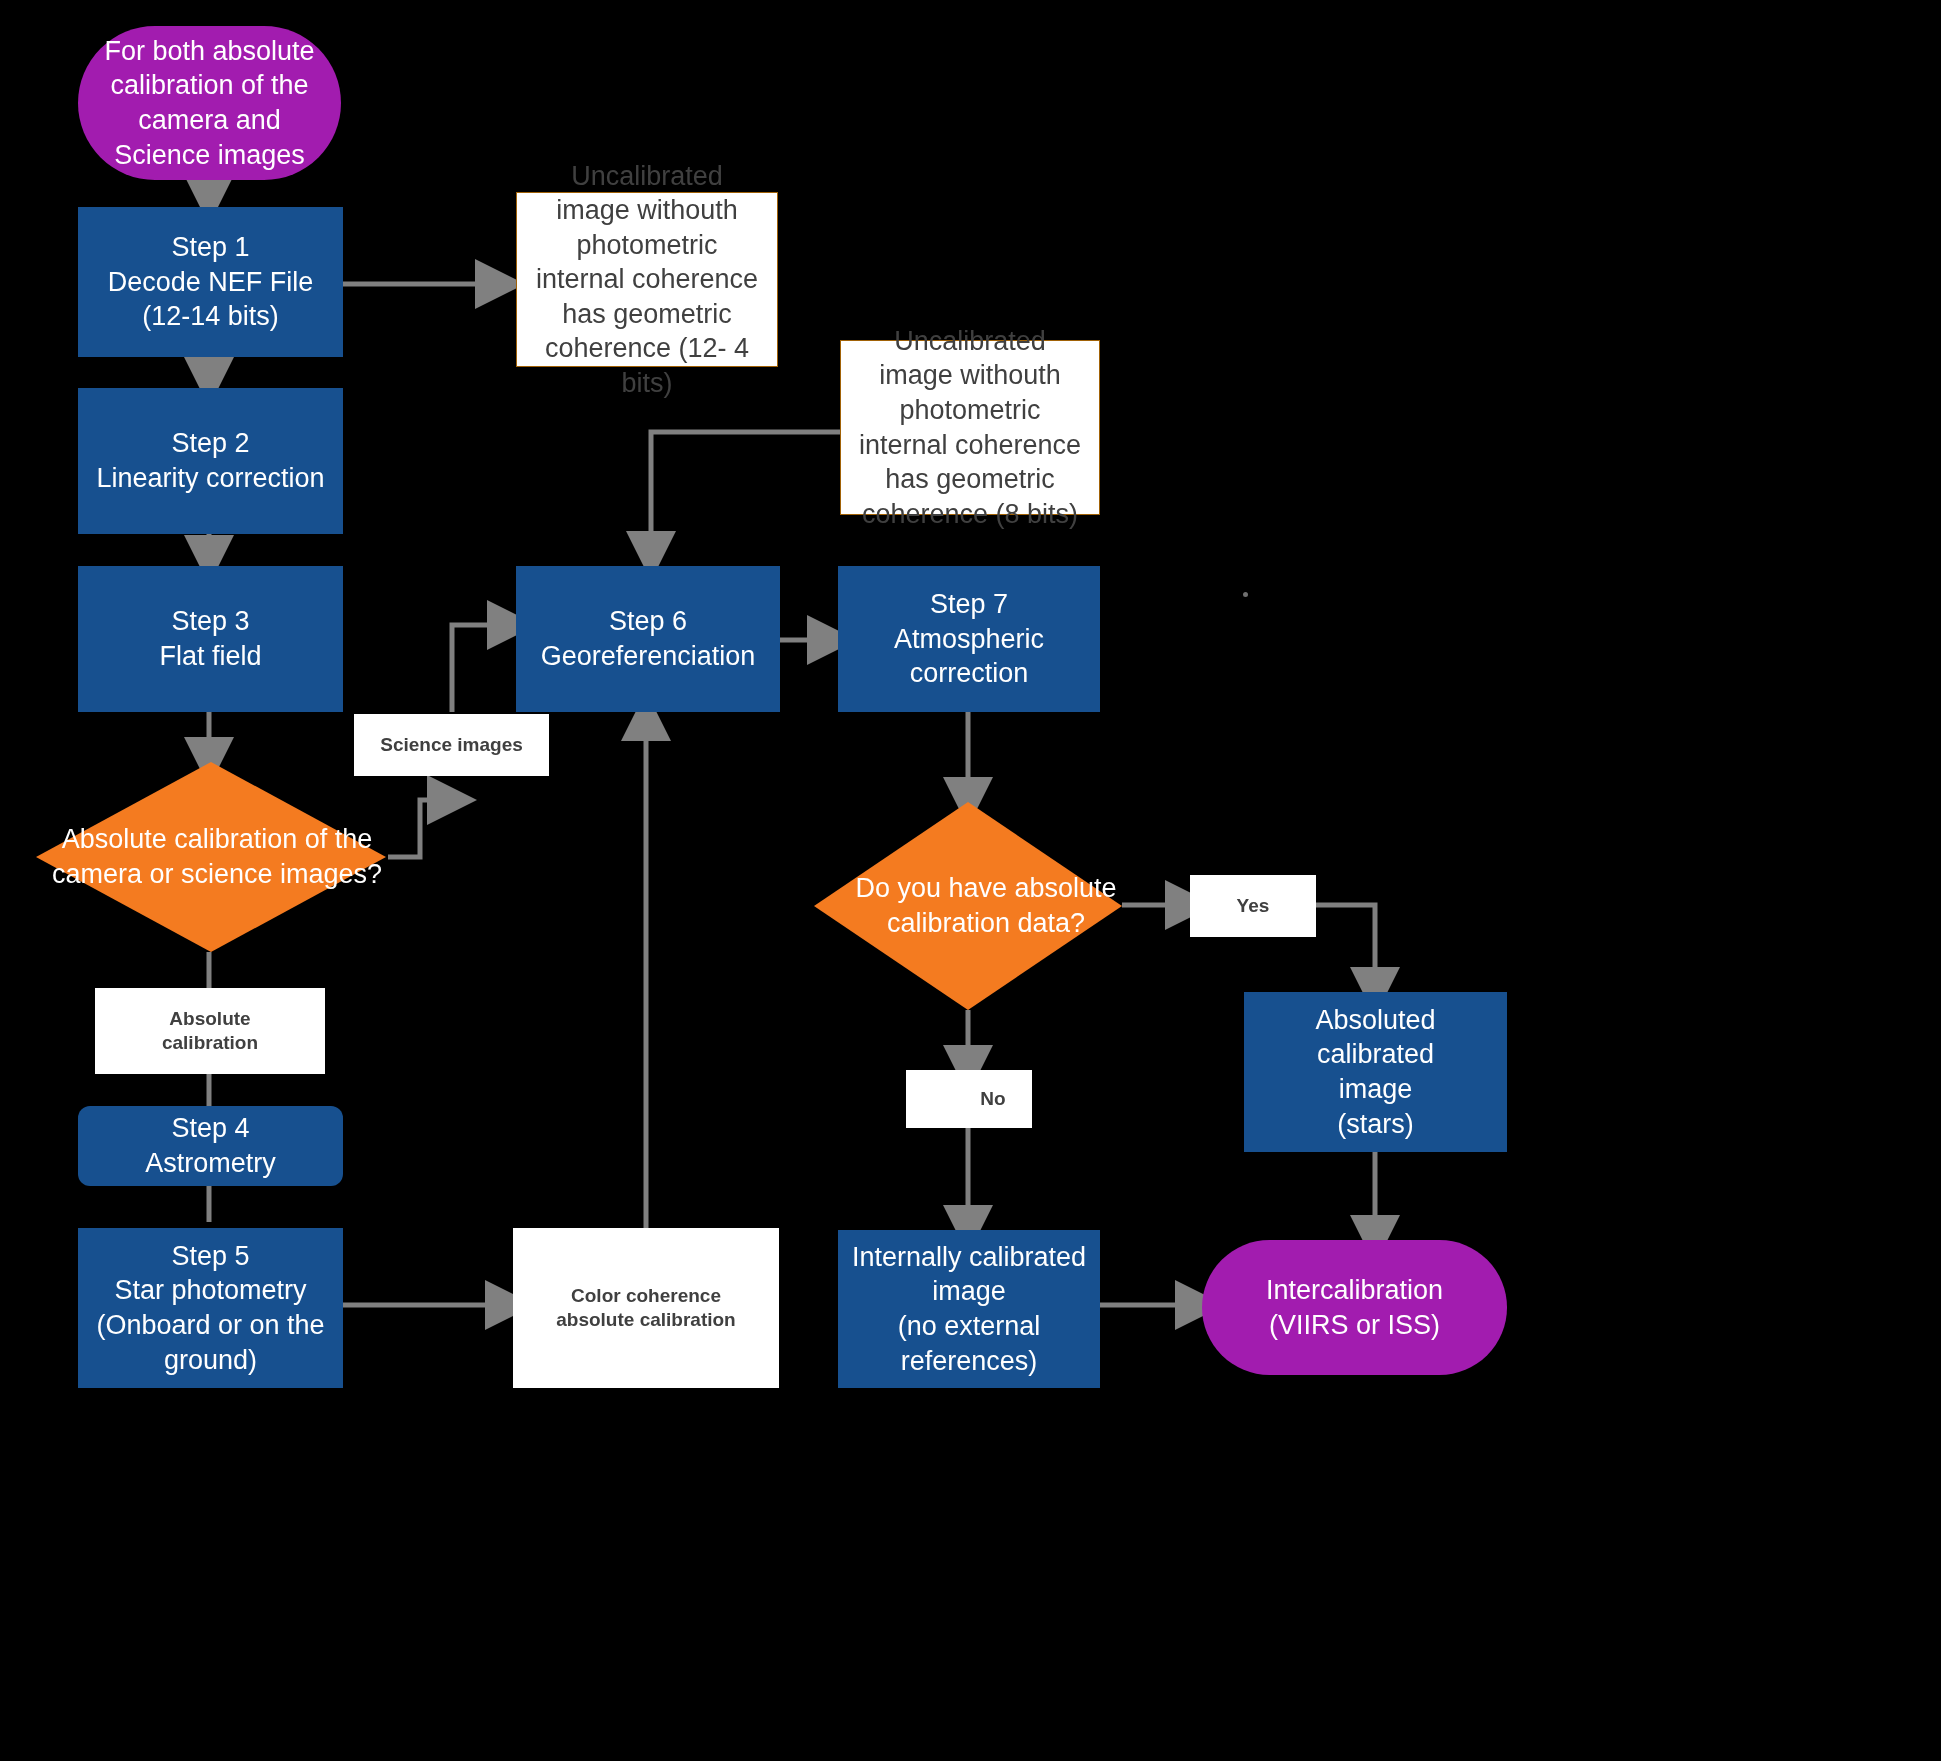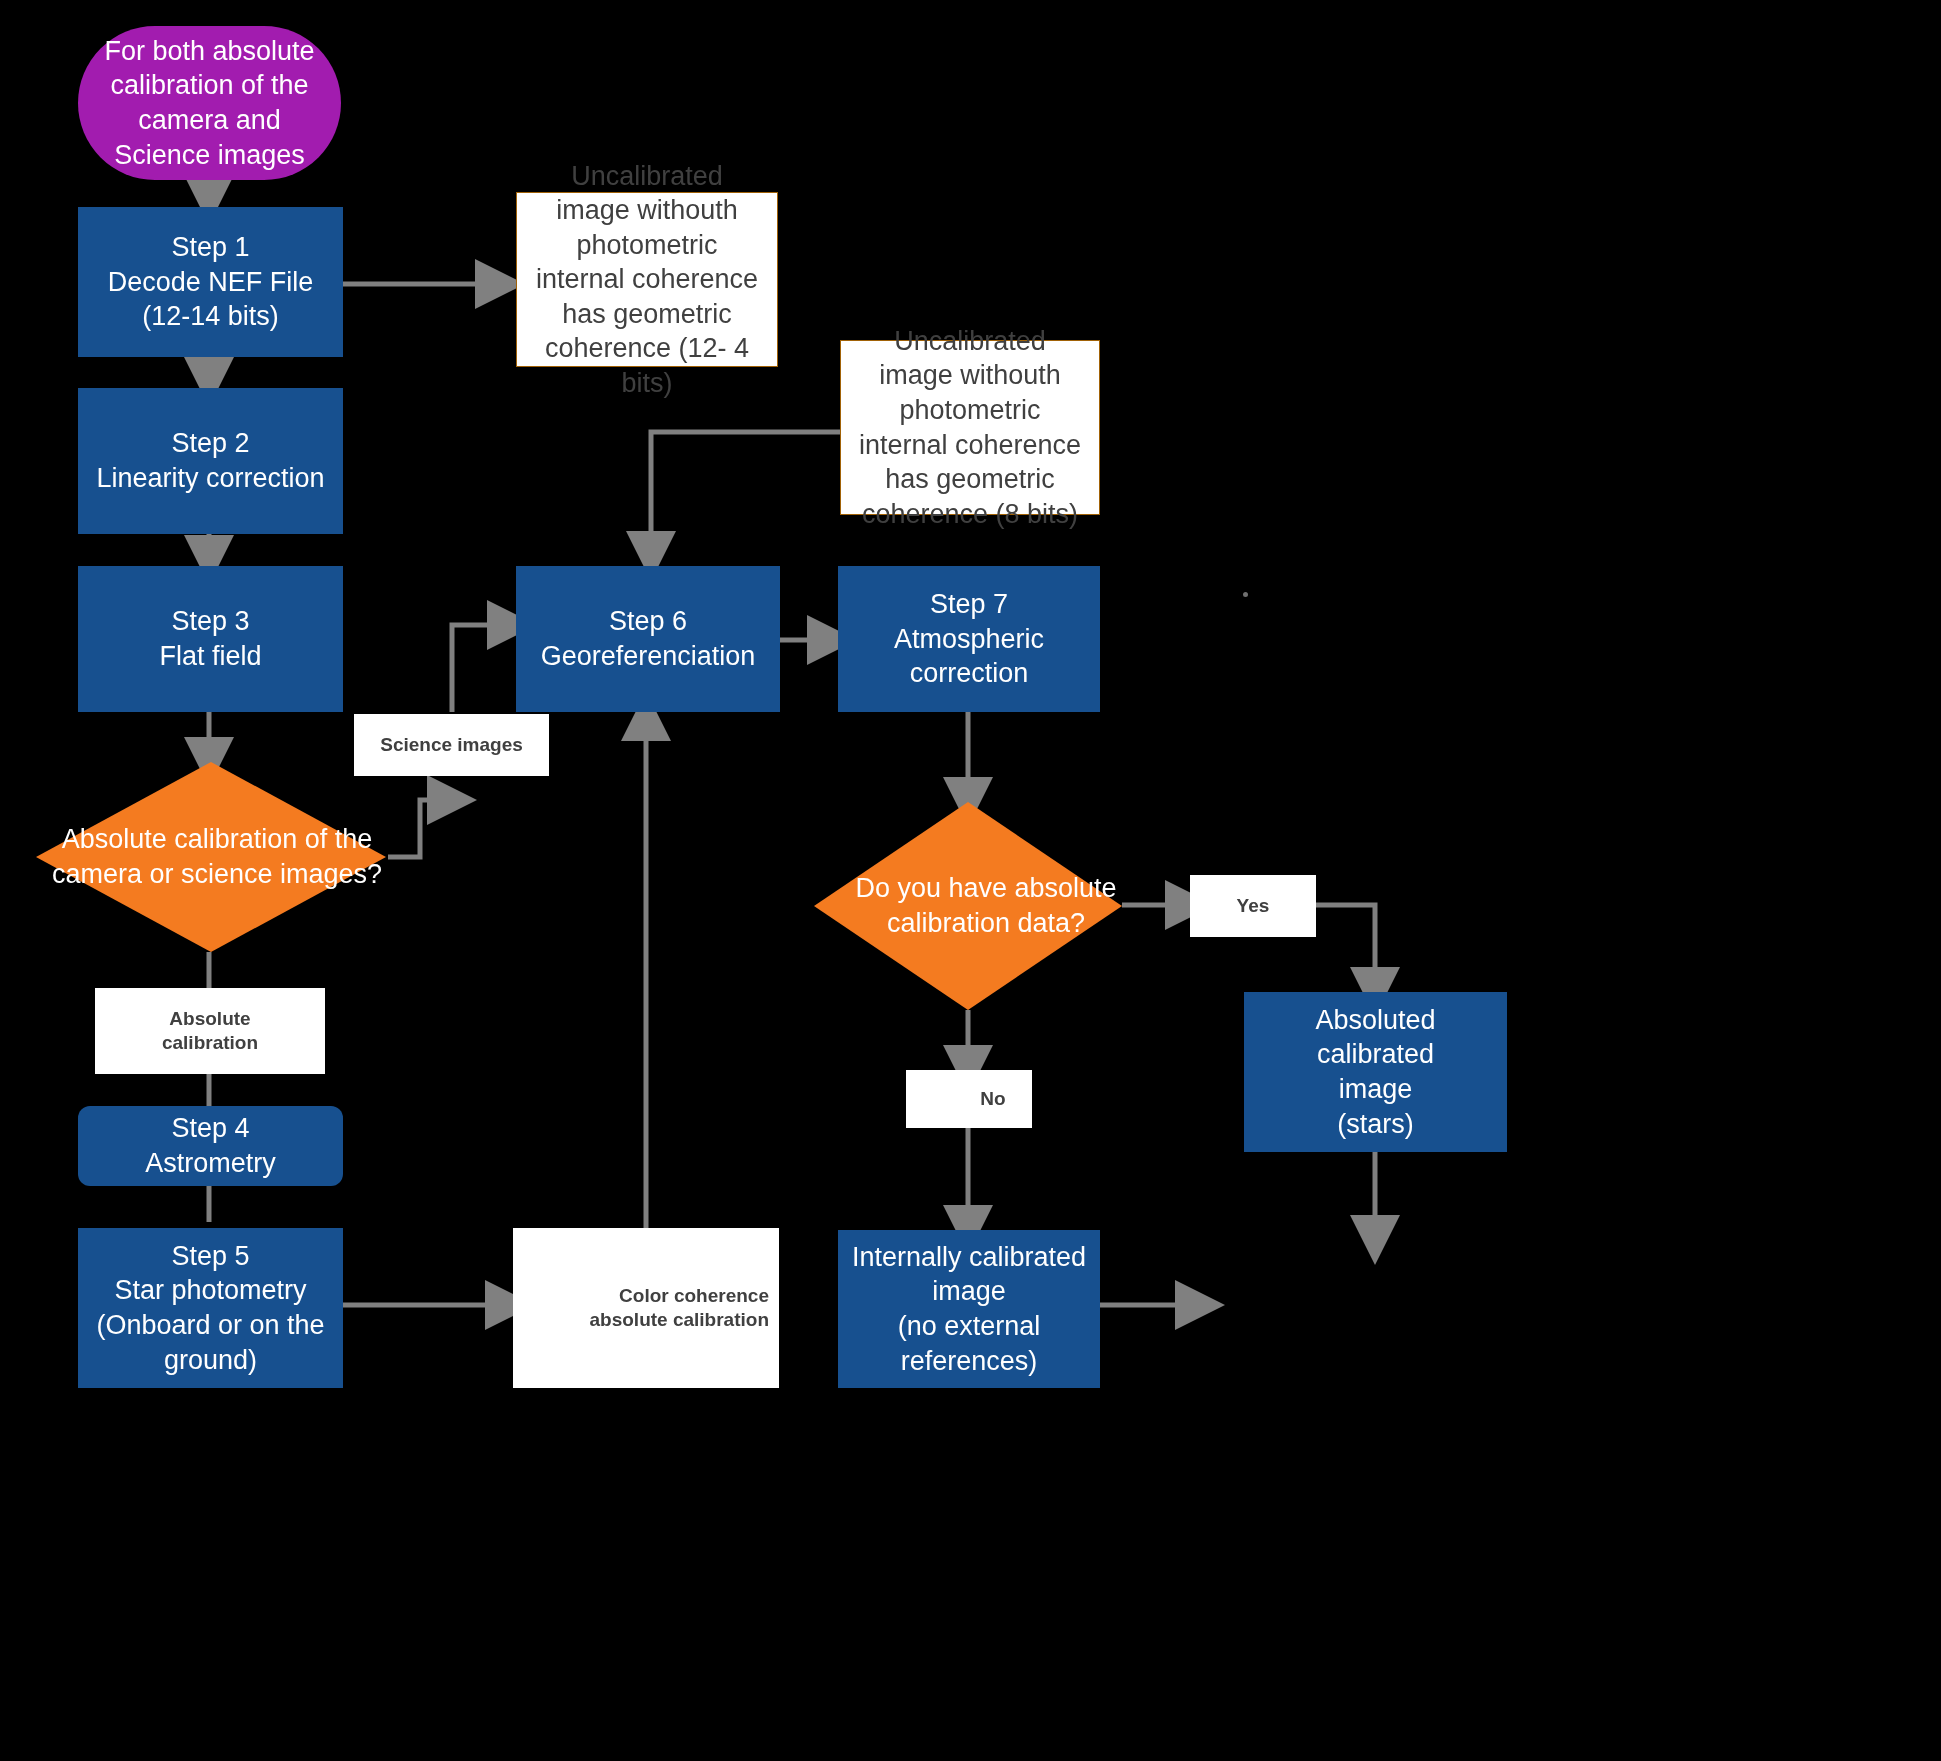--- a/index.html
+++ b/index.html
@@ -147,21 +147,21 @@
     <span>Step 4</span>
     <span>Astrometry</span>
   </div>
 
   <div class="node proc" style="left:78px;top:1228px;width:265px;height:160px;flex-direction:column;padding:0 10px;">
     <span>Step 5</span>
     <span>Star photometry</span>
     <span>(Onboard or on the ground)</span>
   </div>
 
-  <div class="node label" style="left:513px;top:1228px;width:266px;height:160px;flex-direction:column;padding:0 10px;align-items:flex-end;">
+  <div class="node label" style="left:513px;top:1228px;width:266px;height:160px;flex-direction:column;padding:0 10px;">
     <span>Color coherence</span>
     <span>absolute calibration</span>
   </div>
 
   <div class="node label" style="left:1190px;top:875px;width:126px;height:62px;">
     <span>Yes</span>
   </div>
 
   <div class="node label" style="left:906px;top:1070px;width:126px;height:58px;padding-left:48px;">
     <span>No</span>
@@ -172,16 +172,20 @@
     <span>image</span>
     <span>(stars)</span>
   </div>
 
   <div class="node proc" style="left:838px;top:1230px;width:262px;height:158px;flex-direction:column;padding:0 6px;">
     <span>Internally calibrated</span>
     <span>image</span>
     <span>(no external references)</span>
   </div>
 
+  <div class="node term" style="left:1202px;top:1240px;width:305px;height:135px;flex-direction:column;">
+    <span>Intercalibration</span>
+    <span>(VIIRS or ISS)</span>
+  </div>
 
   <div class="dot" style="left:1243px;top:592px;"></div>
 
 </div>
 
 </body></html>

